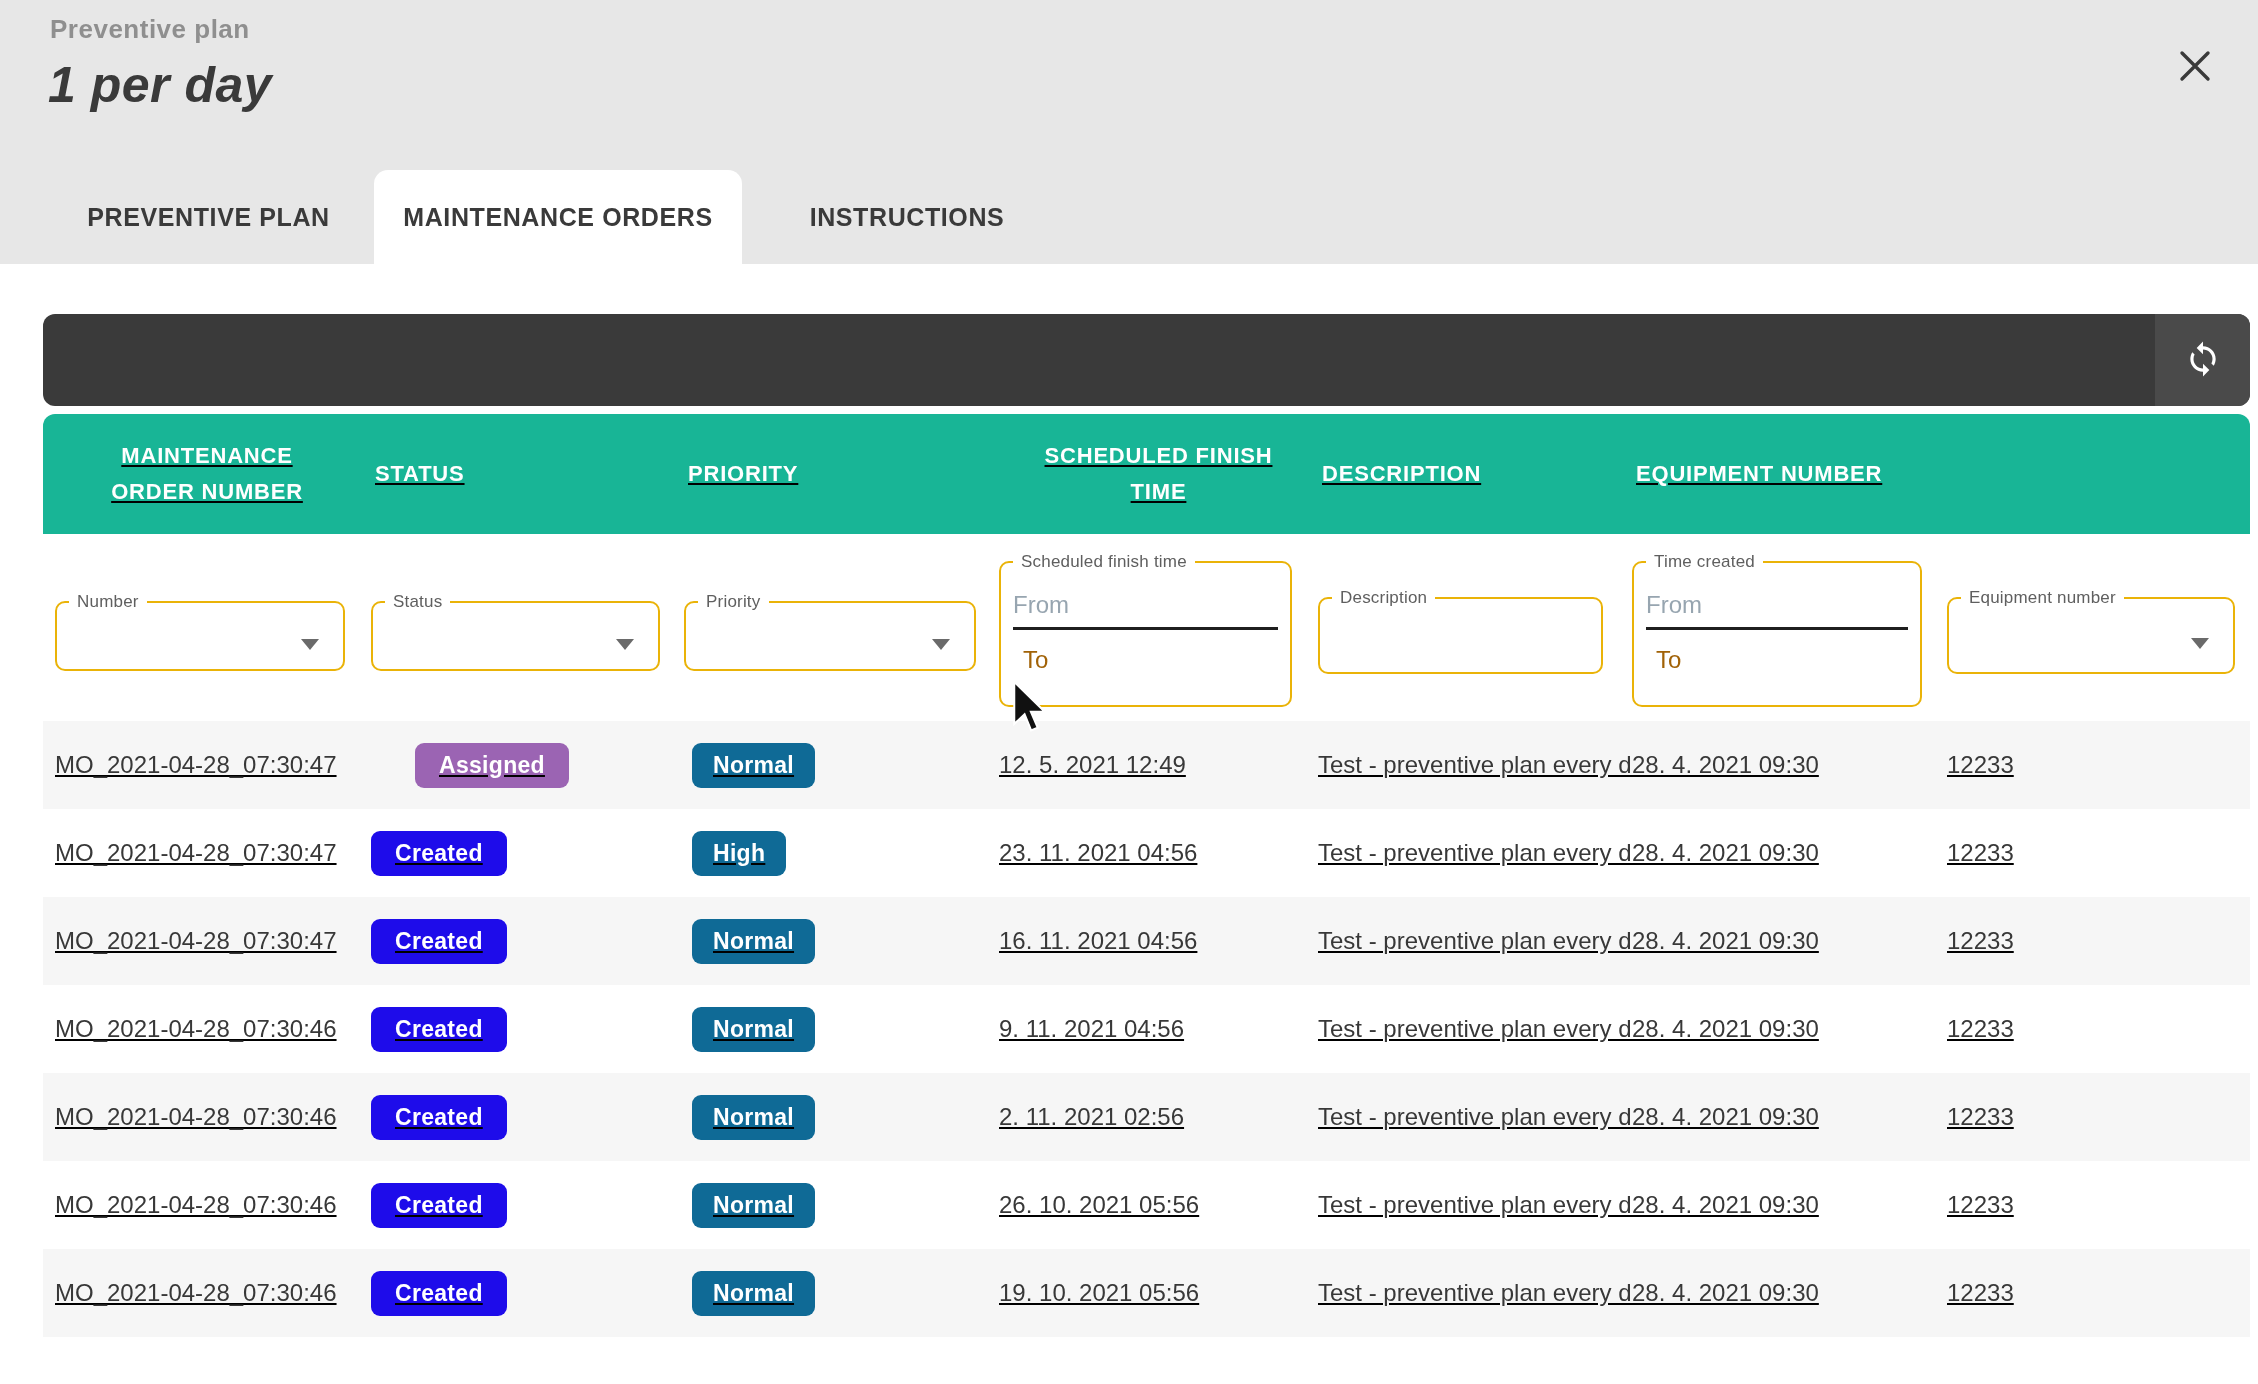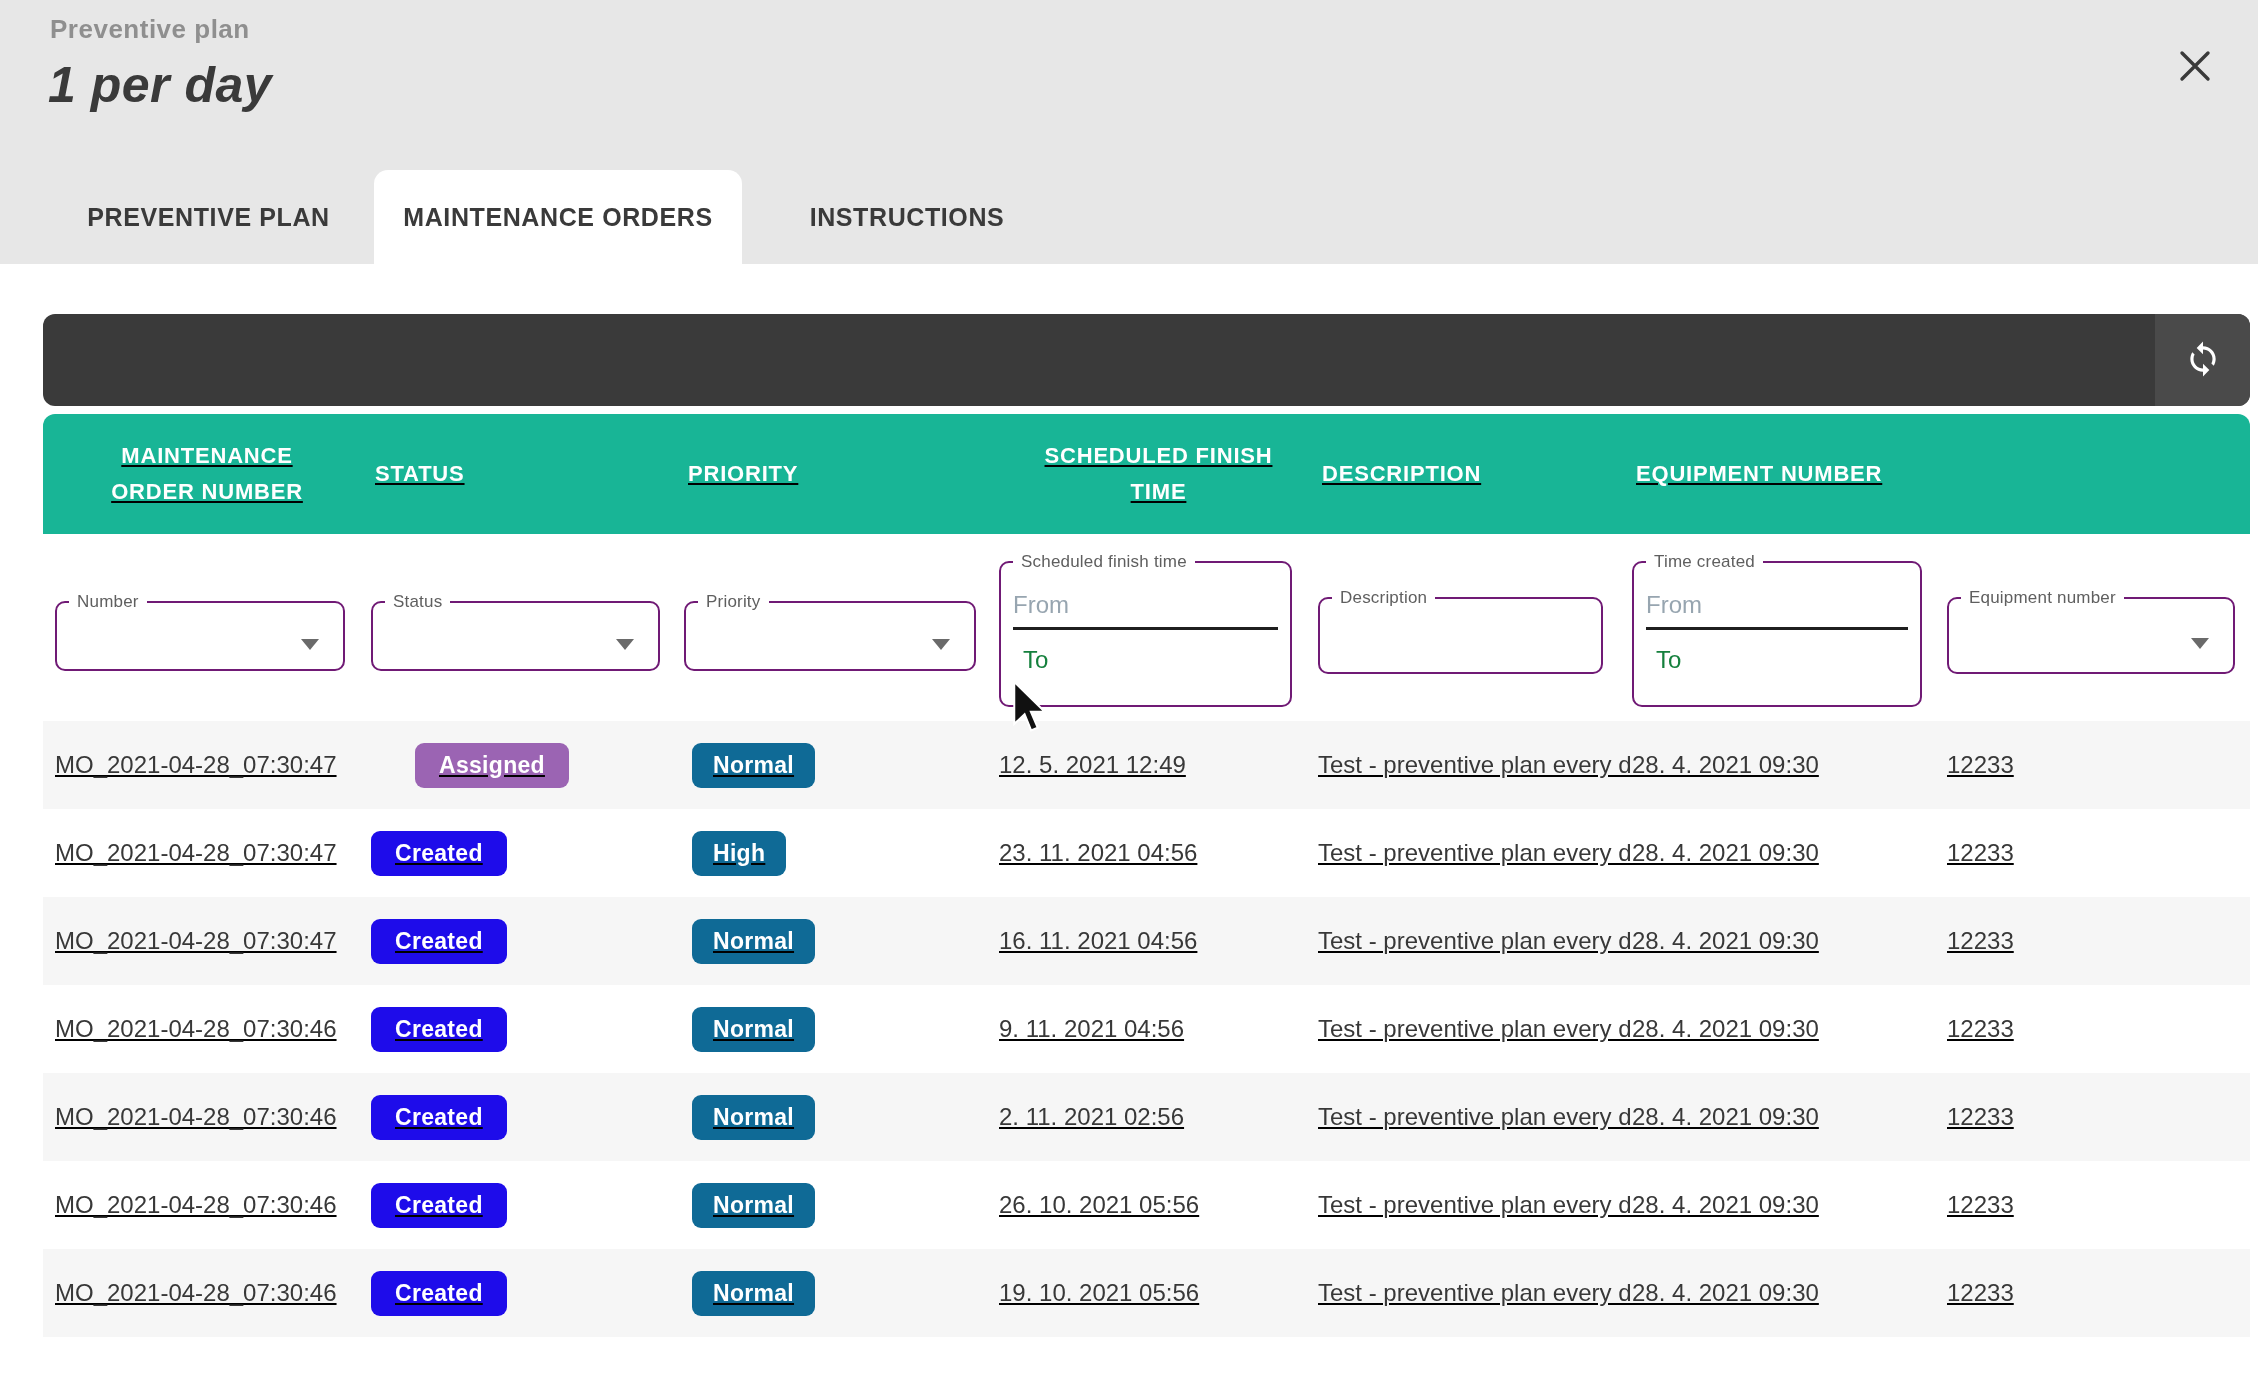--- a/index.html
+++ b/index.html
@@ -31,25 +31,25 @@
 
   .thead { height:120px; background:#18b596; border-radius:12px 12px 0 0; color:#ffffff; }
   .th { display:flex; flex-direction:column; justify-content:center; font-size:22px; font-weight:700; letter-spacing:.8px; line-height:36px; cursor:pointer; }
   .th.center { align-items:center; text-align:center; }
   .th.left { align-items:flex-start; padding-left:4px; }
   .th-status { padding-left:6px; }
   .th-row { display:flex; align-items:center; gap:14px; }
 
   
   .filters { position:relative; height:187px; background:#ffffff; }
-  fieldset.ffield { position:absolute; border:2px solid #701a75; border-radius:10px; background:#fff; }
+  fieldset.ffield { position:absolute; border:2px solid #eab308; border-radius:10px; background:#fff; }
   fieldset.ffield legend { margin-left:12px; padding:0 8px; font-size:17px; color:#5f5f5f; letter-spacing:.2px; }
   .dd-arrow { position:absolute; right:24px; top:50%; margin-top:-2px; width:0; height:0; border-left:9px solid transparent; border-right:9px solid transparent; border-top:11px solid #6a6a6a; }
   .tallfield .from-box { margin:10px 12px 0 12px; height:48px; display:flex; align-items:flex-end; padding-bottom:8px; font-size:24px; color:#97a5b0; border-bottom:3px solid #1f1f1f; cursor:text; }
-  .tallfield .to-box { margin:16px 12px 0 22px; font-size:24px; color:#15803d; cursor:text; }
+  .tallfield .to-box { margin:16px 12px 0 22px; font-size:24px; color:#a16207; cursor:text; }
 
   .f-number { left:12px;  top:58px; width:290px; height:79px; }
   .f-status { left:328px; top:58px; width:289px; height:79px; }
   .f-priority { left:641px; top:58px; width:292px; height:79px; }
   .f-sched { left:956px; top:18px; width:293px; height:155px; }
   .f-desc { left:1275px; top:54px; width:285px; height:86px; }
   .f-time { left:1589px; top:18px; width:290px; height:155px; }
   .f-equip { left:1904px; top:54px; width:288px; height:86px; }
   .cursor { position:absolute; left:970px; top:146px; pointer-events:none; }
 

